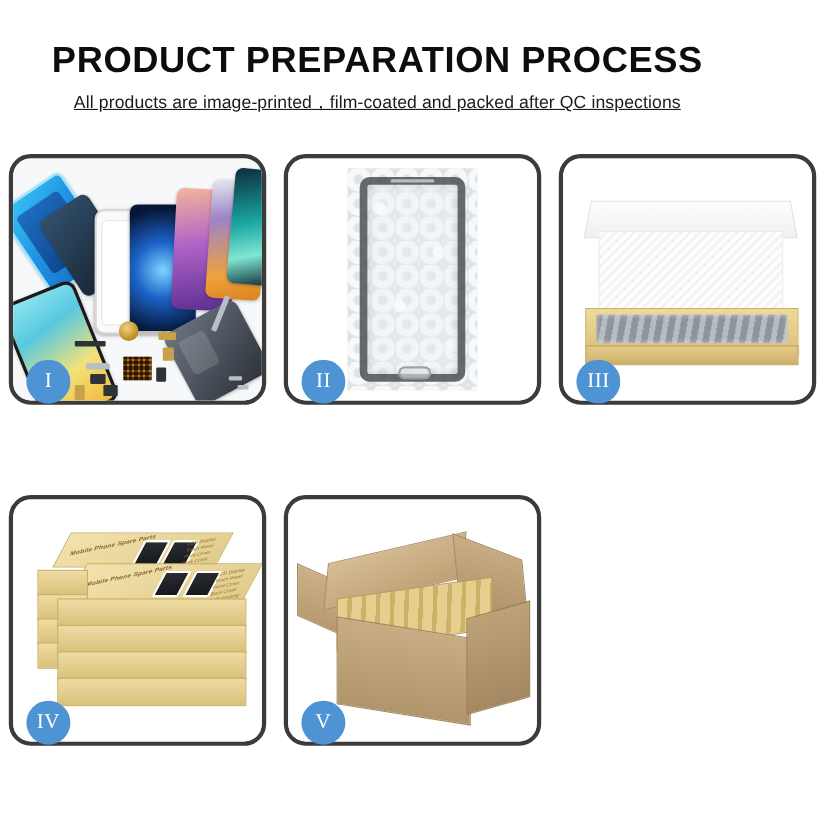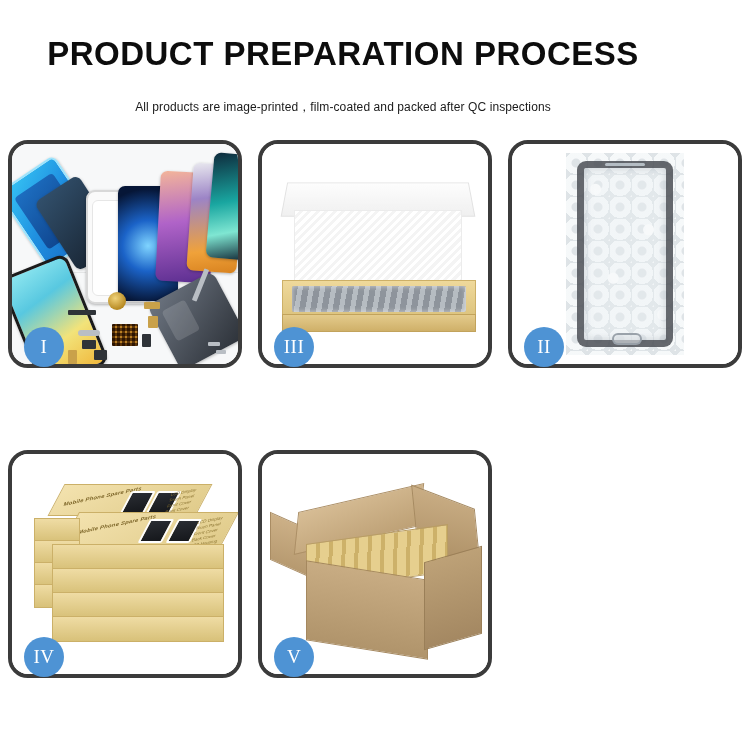--- a/index.html
+++ b/index.html
@@ -27,26 +27,27 @@
     margin: 0;
     padding-top: 36px;
     font-size: 33px;
     font-weight: 700;
     letter-spacing: 0.5px;
     line-height: 1.12;
     color: #0d0d0d;
     font-family: "Liberation Sans", sans-serif;
   }
   .subtitle {
-    margin: 16px;
+    margin: 0;
     padding-top: 10px;
-    font-size: 12px;
+    font-size: 16px;
     font-weight: 400;
     color: #1a1a1a;
     letter-spacing: 0.1px;
+    text-decoration: underline;
   }
 
   
   .grid {
     position: absolute;
     left: 8px;
     top: 140px;
     width: 734px;
     height: 538px;
     display: grid;
@@ -355,36 +356,36 @@
         <div class="part" style="left:56px;top:206px;width:9px;height:14px"></div>
         <div class="part dark" style="left:82px;top:206px;width:13px;height:10px"></div>
         <div class="part silver" style="left:196px;top:198px;width:12px;height:4px"></div>
         <div class="part silver" style="left:204px;top:206px;width:10px;height:4px"></div>
         <div class="part silver" style="left:186px;top:124px;width:5px;height:34px;transform:rotate(22deg)"></div>
       </div>
       <div class="badge">I</div>
     </div>
 
     <div class="panel">
+      <div class="panel-inner p2">
+        <div class="wrap2">
+          <div class="glass2"></div>
+        </div>
+      </div>
+      <div class="badge">II</div>
+    </div>
+
+    <div class="panel">
       <div class="panel-inner p3">
         <div class="box3-lid"></div>
         <div class="box3-foam"></div>
         <div class="box3-tray"></div>
         <div class="box3-front"></div>
       </div>
       <div class="badge">III</div>
-    </div>
-
-    <div class="panel">
-      <div class="panel-inner p2">
-        <div class="wrap2">
-          <div class="glass2"></div>
-        </div>
-      </div>
-      <div class="badge">II</div>
     </div>
 
     <div class="panel">
       <div class="panel-inner p4">
         <div class="stack">
 
           <div class="sbox top" style="left:34px;top:6px;width:146px;height:30px">
             <span class="lbl">Mobile Phone Spare Parts</span>
             <span class="win" style="left:70px"></span>
             <span class="win" style="left:96px"></span>

